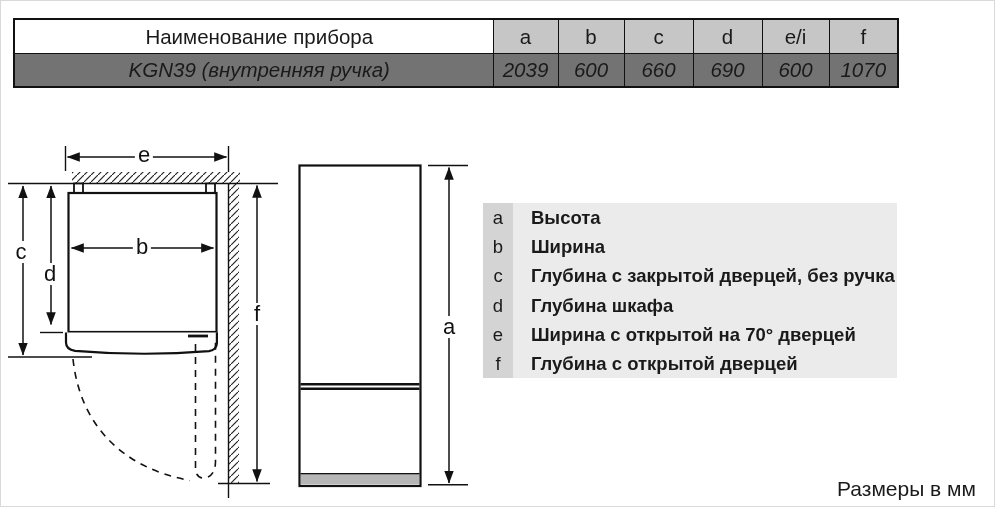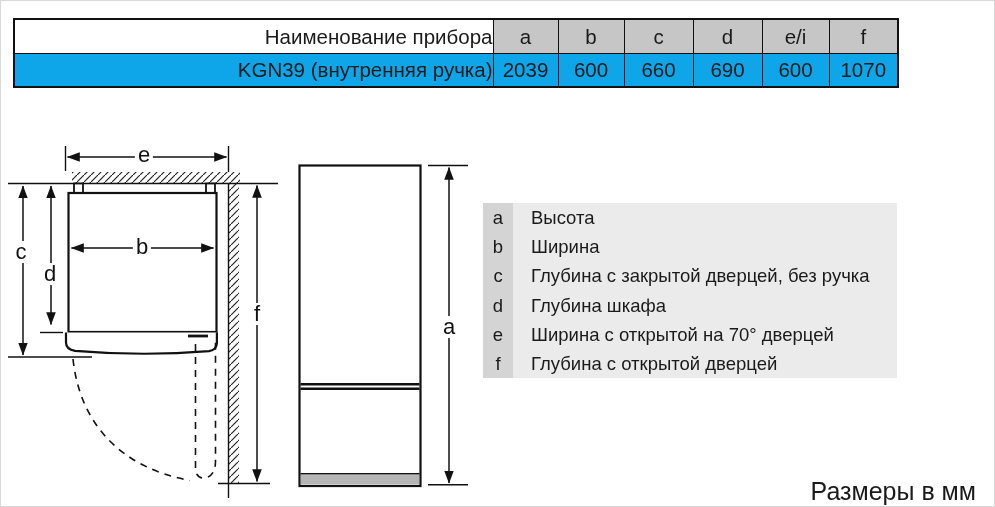--- a/index.html
+++ b/index.html
@@ -11,40 +11,40 @@
   
   .spec-table{
     position:absolute;left:13px;top:18px;border-collapse:collapse;table-layout:fixed;
   }
   .spec-table td{
     border:1.8px solid #111;font-size:20.5px;vertical-align:middle;
     padding:0;white-space:nowrap;overflow:hidden;
   }
   .spec-table{border:2.5px solid #111;}
   .spec-table tr.hdr td{height:33px;}
-  .spec-table tr.val td{height:32px;background:#0ea5e9;}
-  .spec-table td.name{padding-left:11px;text-align:right;background:#fff;}
+  .spec-table tr.val td{height:32px;background:#737373;font-style:italic;}
+  .spec-table td.name{padding-left:11px;text-align:center;background:#fff;}
   .spec-table td.dim{text-align:center;}
   .spec-table tr.hdr td.dim{background:#c6c6c6;}
   
   .legend{position:absolute;left:483px;top:203px;width:414px;font-size:18.5px;}
   .legend .hdr-row{display:flex;height:30px;line-height:30px;}
   .legend .hdr-spacer{width:30px;background:transparent;}
   .legend .hdr-title{flex:1;background:#c9c9c9;padding-left:18px;}
   .legend .row{display:flex;height:29.2px;line-height:29.2px;}
   .legend .key{width:30px;background:#d4d4d4;text-align:center;}
-  .legend .lbl{flex:1;background:#ebebeb;padding-left:18px;white-space:nowrap;}
+  .legend .lbl{flex:1;background:#ebebeb;padding-left:18px;white-space:nowrap;font-weight:bold;}
   
   .diagram-svg{position:absolute;left:0;top:0;}
   .dim-label{
     position:absolute;transform:translate(-50%,-50%);
     background:#fff;padding:0 3px;font-size:22px;line-height:22px;color:#111;
   }
   
-  .units-note{position:absolute;top:477px;right:19px;font-size:25px;}
+  .units-note{position:absolute;top:477px;right:19px;font-size:21px;}
 </style>
 </head>
 <body>
 
 <div class="page">
 
   <table class="spec-table">
     <colgroup>
       <col style="width:479px">
         <col style="width:65px">

